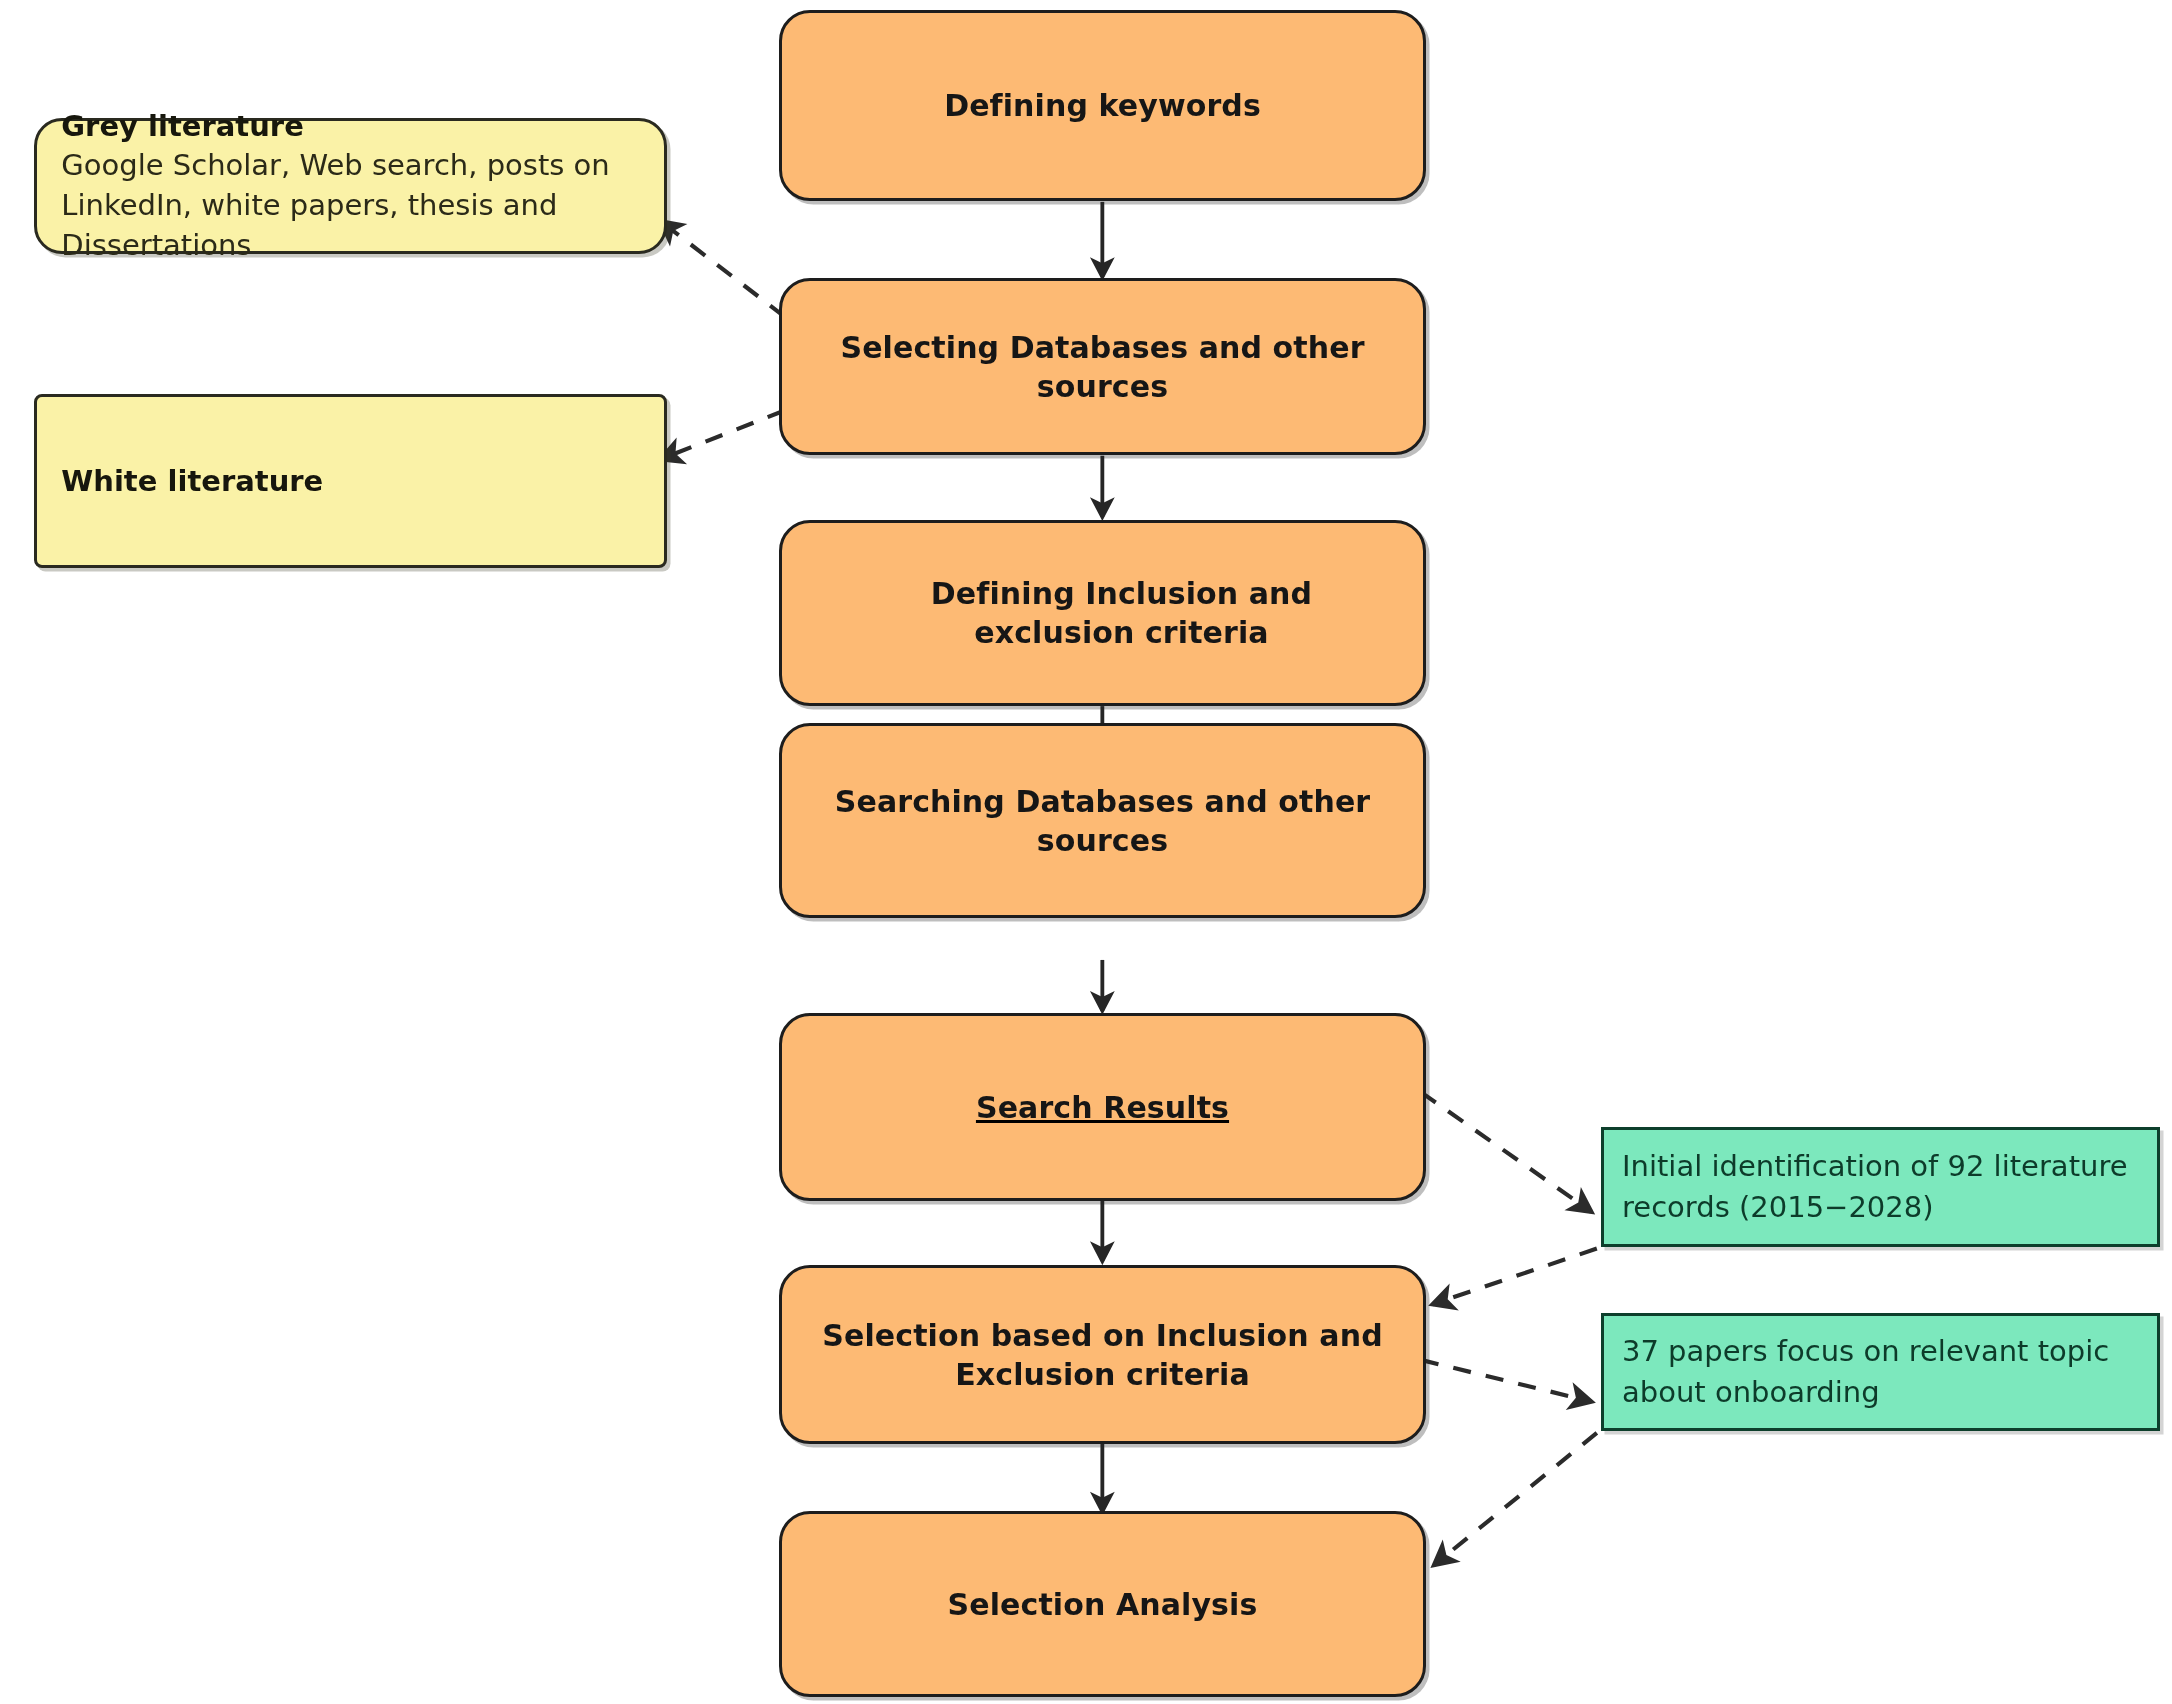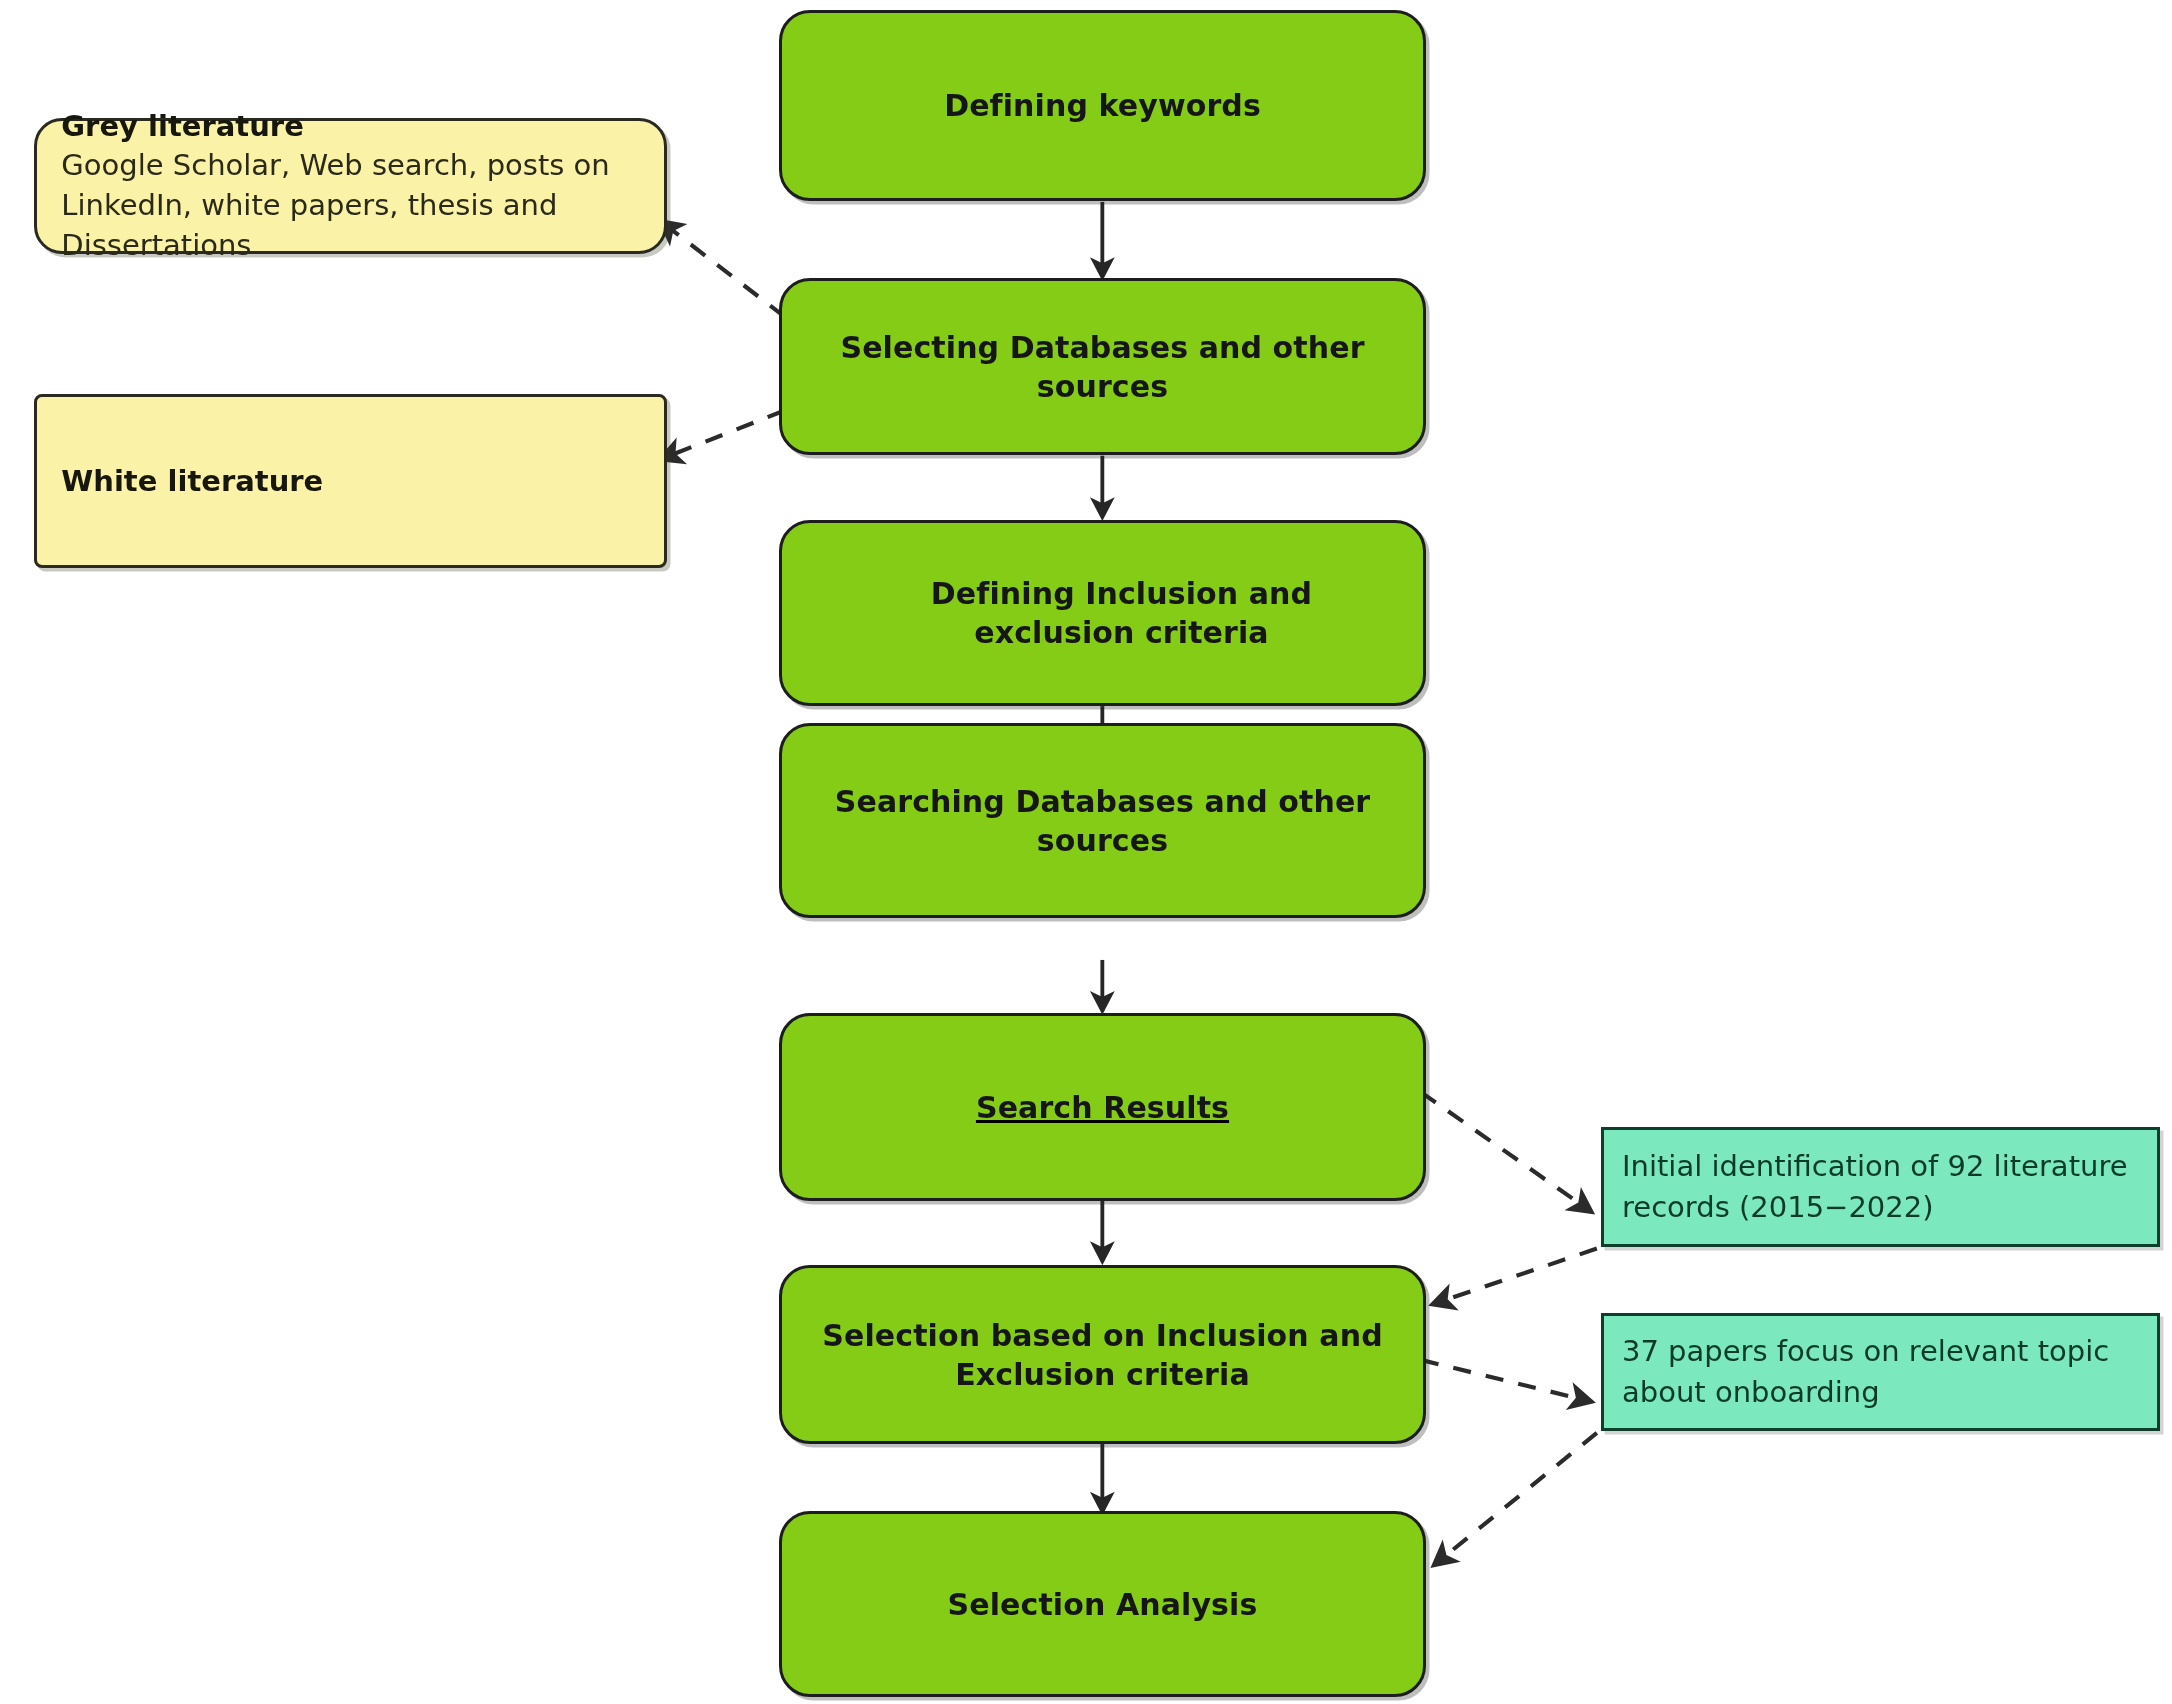--- a/index.html
+++ b/index.html
@@ -31,21 +31,21 @@
     position: absolute;
     box-sizing: border-box;
     display: flex;
     flex-direction: column;
     justify-content: center;
     z-index: 3;
   }
 
   
   .proc {
-    background: #84cc16;
+    background: #fdba74;
     border: 3.5px solid #1d1d1d;
     border-radius: 31px;
     align-items: center;
     text-align: center;
     box-shadow: 3.5px 3.5px 0 0 rgba(40,40,40,0.30);
   }
   .proc .txt {
     font-weight: bold;
     font-size: 30px;
     line-height: 1.30;
@@ -167,21 +167,21 @@
   <div class="node note" style="left:15.3px; top:118px; width:633px; height:136px;">
     <div class="note-title">Grey literature</div>
     <div class="note-body">Google Scholar, Web search, posts on LinkedIn, white papers, thesis and Dissertations</div>
   </div>
 
   <div class="node note" style="left:15.3px; top:394px; width:633px; height:174px;border-radius:8px;">
     <div class="note-title">White literature</div>
   </div>
 
   <div class="node result" style="left:1601px; top:1127px; width:559px; height:120px;">
-    <div class="txt">Initial identification of 92 literature records (2015−2022)</div>
+    <div class="txt">Initial identification of 92 literature records (2015−2028)</div>
   </div>
 
   <div class="node result" style="left:1601px; top:1313px; width:559px; height:118px;">
     <div class="txt">37 papers focus on relevant topic about onboarding</div>
   </div>
 
 </div>
 
 
 </body></html>

